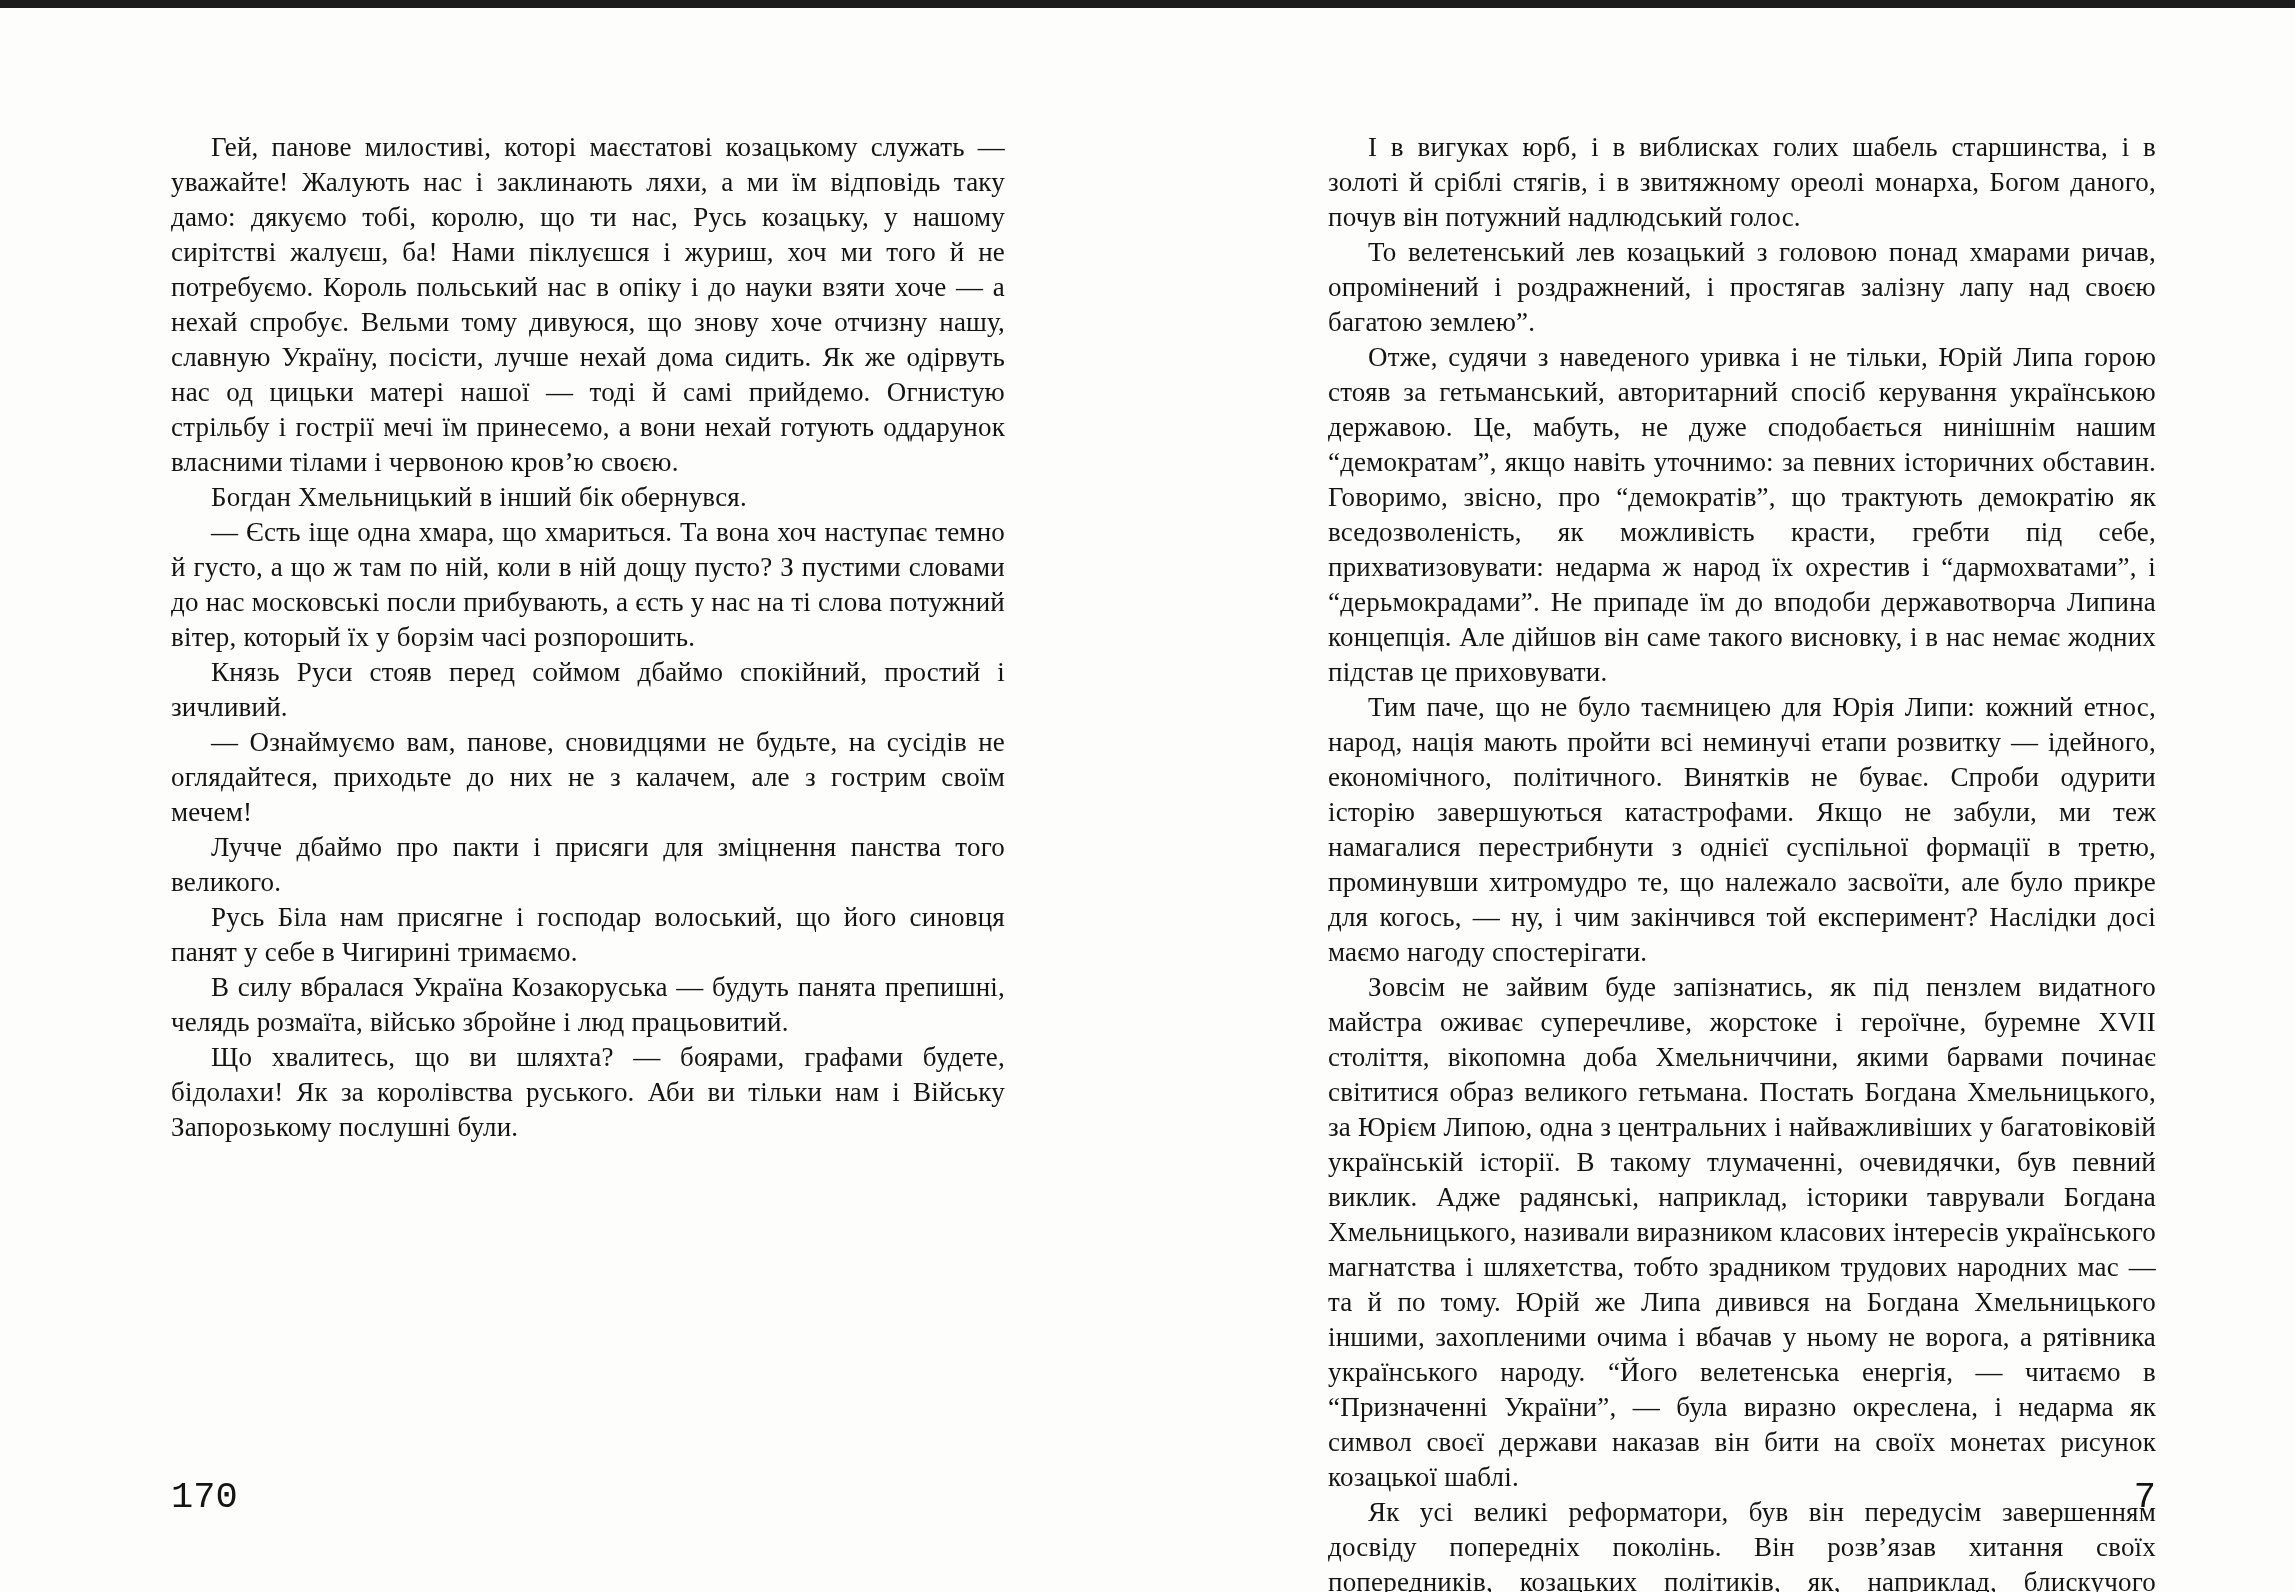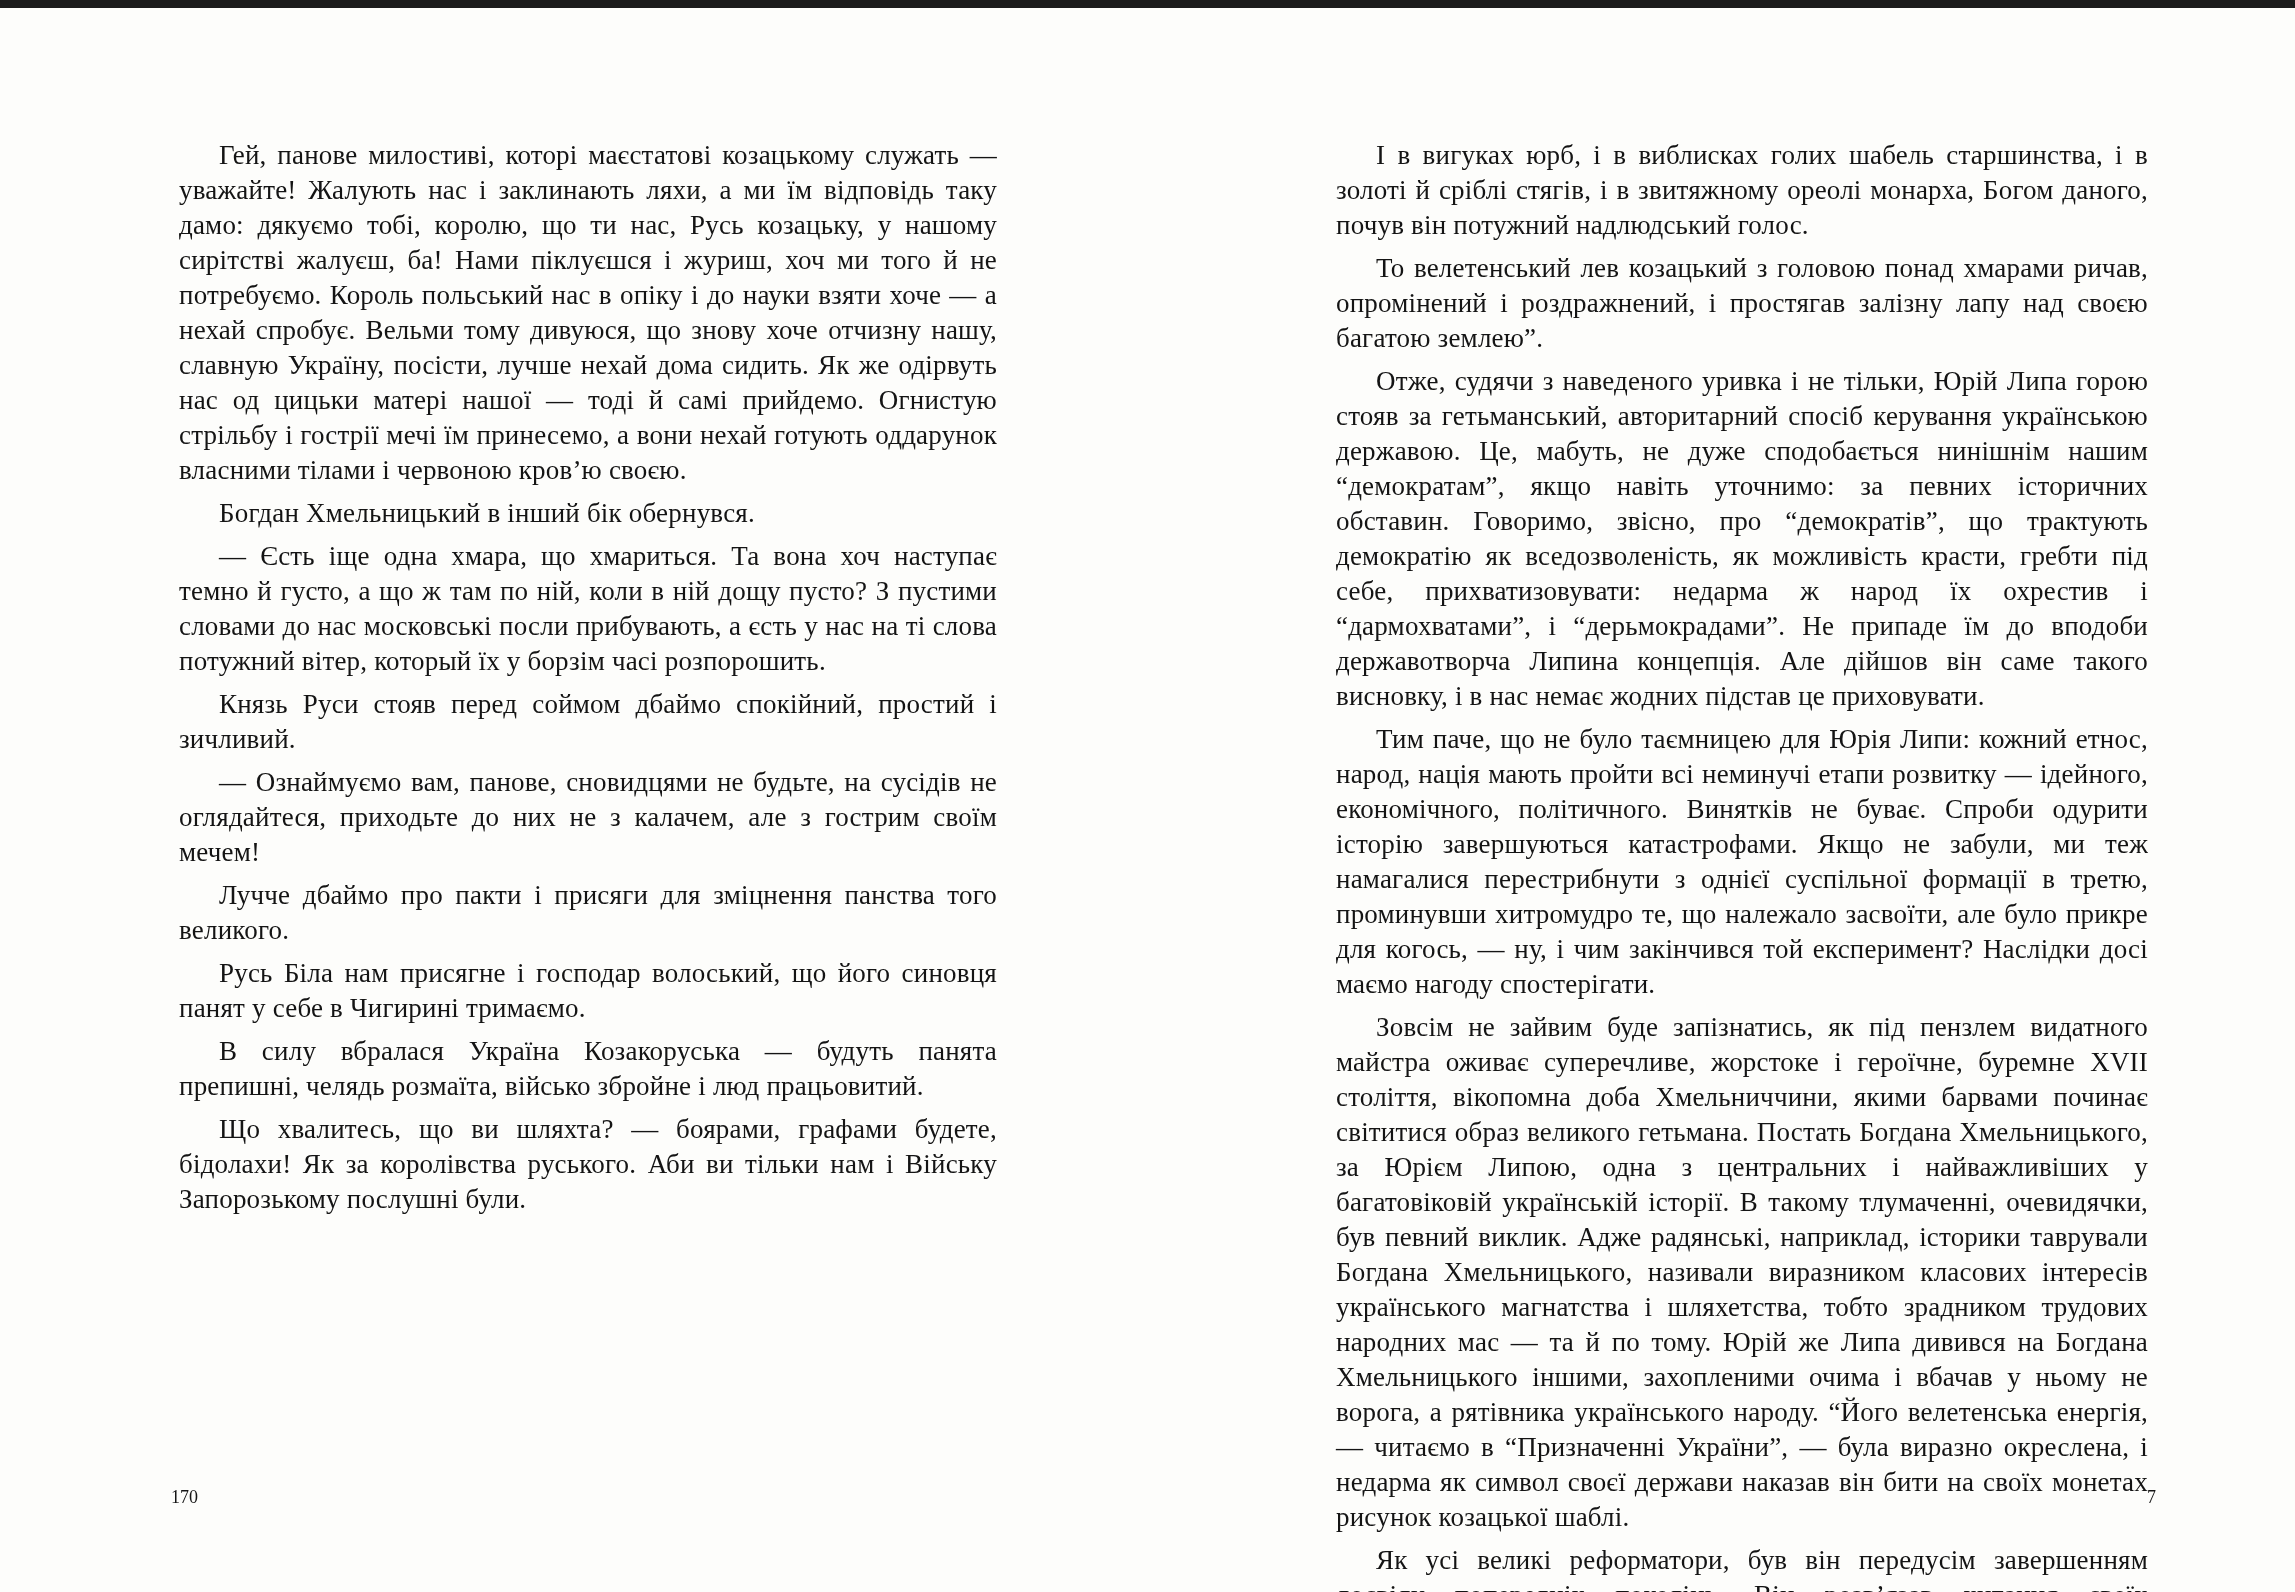--- a/index.html
+++ b/index.html
@@ -27,30 +27,31 @@
   .page-text {
     position: absolute;
     top: 130px;
     width: 834px;
     font-size: 27px;
     line-height: 35px;
     text-align: justify;
     letter-spacing: 0.2px;
   }
   .page-text p {
-    margin: 8px;
+    margin: 0;
     text-indent: 40px;
   }
   .left-text  { left: 171px; }
   .right-text { left: 1328px; width: 828px; }
   .page-number {
     position: absolute;
     top: 1480px;
-    font-size: 18px;
+    font-size: 37px;
     line-height: 35px;
+    font-family: Liberation Mono, monospace;
   }
   .left-number {
     left: 171px;
     width: 834px;
     text-align: left;
   }
   .right-number {
     left: 1328px;
     width: 828px;
     text-align: right;

